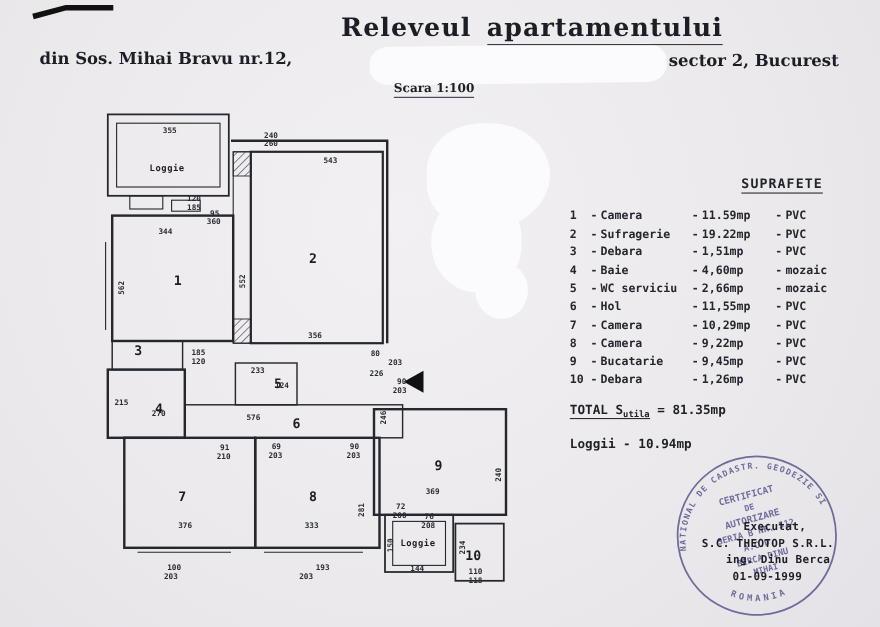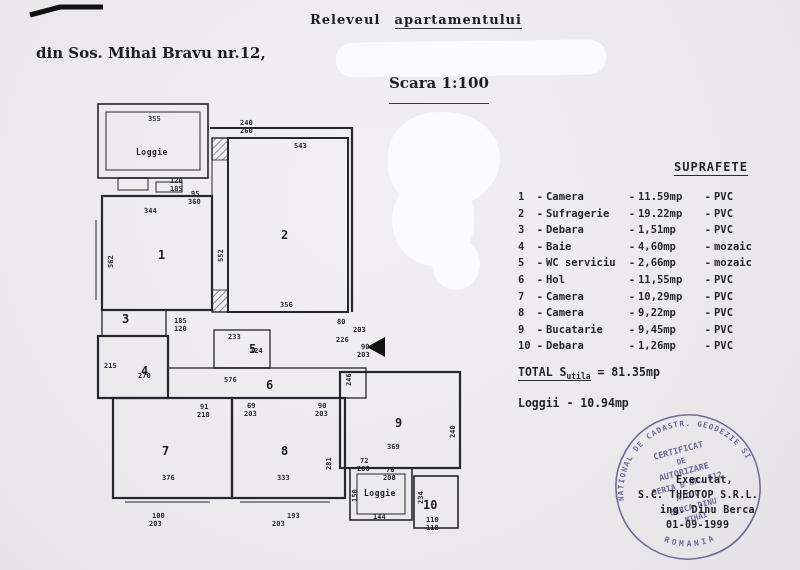--- a/index.html
+++ b/index.html
@@ -3,25 +3,25 @@
 <meta charset="utf-8">
 <style>
   html,body{margin:0;padding:0;}
   .page{
     position:relative;width:800px;height:570px;overflow:hidden;
     background:radial-gradient(circle at 45% 35%, #f2f0f3 0%, #ebe9ec 60%, #e4e2e6 100%);
     font-family:"DejaVu Sans Mono", monospace;color:#23232b;
   }
   .abs{position:absolute;}
   
-  .title{left:310px;top:12px;font-family:"DejaVu Serif",serif;font-weight:bold;font-size:13px;letter-spacing:1px;color:#1d1d26;}
+  .title{left:310px;top:12px;font-family:"DejaVu Serif",serif;font-weight:bold;font-size:23px;letter-spacing:1px;color:#1d1d26;}
   .title .w2{border-bottom:1.6px solid #3a3a46;padding-bottom:1px;margin-left:14px;}
   .addr-left{left:36px;top:44px;font-family:"DejaVu Serif",serif;font-weight:bold;font-size:15px;color:#1d1d26;}
   .addr-right{left:608px;top:46px;font-family:"DejaVu Serif",serif;font-weight:bold;font-size:15px;color:#1d1d26;}
-  .scale{left:358px;top:74px;font-family:"DejaVu Serif",serif;font-weight:bold;font-size:15px;color:#1d1d26;border-bottom:1.6px solid #3a3a46;padding-bottom:11px;margin-left:31px;}
+  .scale{left:358px;top:74px;font-family:"DejaVu Serif",serif;font-weight:bold;font-size:11px;color:#1d1d26;border-bottom:1.6px solid #3a3a46;padding-bottom:1px;}
   
   .blob{background:#fbfafc;}
   .blob1{left:336px;top:41px;width:270px;height:35px;border-radius:18px/15px;transform:rotate(-0.7deg);}
   .blob2a{left:388px;top:112px;width:112px;height:96px;border-radius:48% 52% 55% 45%;}
   .blob2b{left:392px;top:178px;width:82px;height:88px;border-radius:50% 45% 52% 55%;}
   .blob2c{left:432px;top:238px;width:48px;height:52px;border-radius:50%;}
   
   .dim{position:absolute;font-size:7px;line-height:7px;color:#2b2b33;font-weight:bold;transform-origin:left top;white-space:nowrap;}
   .room-num{position:absolute;font-size:12px;font-weight:bold;color:#1b1b22;}
   .loggia-label{position:absolute;font-size:8px;font-weight:bold;color:#1b1b22;letter-spacing:0.5px;}
@@ -128,20 +128,21 @@
 
   <div class="abs blob blob1"></div>
   <div class="abs blob blob2a"></div>
   <div class="abs blob blob2b"></div>
   <div class="abs blob blob2c"></div>
 
   <div class="abs title">
     <span class="w1">Releveul</span><span class="w2">apartamentului</span>
   </div>
   <div class="abs addr-left">din Sos. Mihai Bravu nr.12,</div>
+  <div class="abs addr-right">sector 2, Bucurest</div>
   <div class="abs scale">Scara 1:100</div>
 
   <div class="abs" id="dim-layer" style="left:0;top:0;width:800px;height:512px;pointer-events:none;">
       <span class="dim" style="left: 148px; top: 116px;">355</span>
       <span class="dim" style="left: 240px; top: 120px;">240</span>
       <span class="dim" style="left: 240px; top: 128px;">260</span>
       <span class="dim" style="left: 294px; top: 143px;">543</span>
       <span class="dim" style="left: 218px; top: 262px; transform: rotate(-90deg);">552</span>
       <span class="dim" style="left: 280px; top: 302px;">356</span>
       <span class="dim" style="left: 170px; top: 178px;">120</span>

